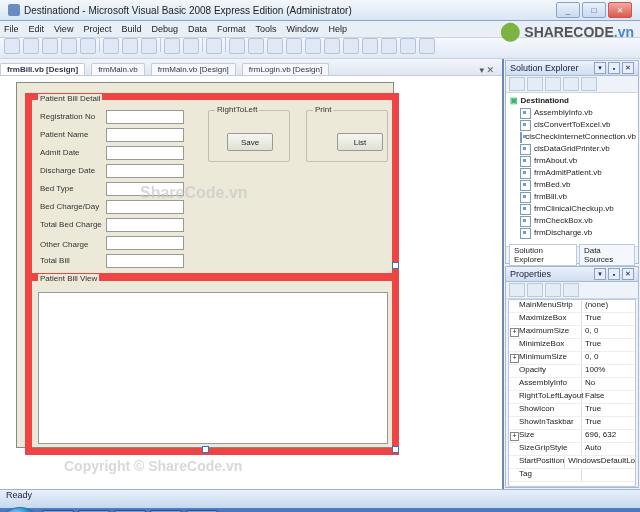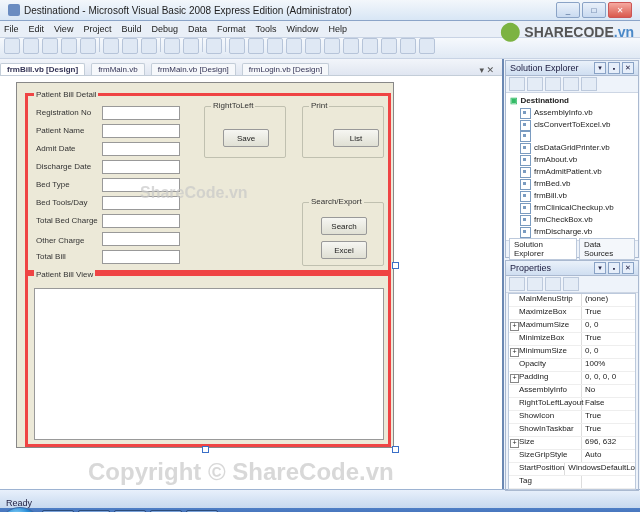--- a/index.html
+++ b/index.html
@@ -16,21 +16,21 @@
 .logo .s{color:#7cb342;font-size:18px}
 .logo .v{color:#4a89c8}
 .workspace{display:flex;height:430px}
 .mainarea{flex:1;display:flex;flex-direction:column;background:#fff;border-right:2px solid #6b88b3}
 .tabstrip{height:16px;background:linear-gradient(#f2f5fa,#e0e6f1);border-bottom:1px solid #c3cdd8;display:flex;align-items:flex-end;gap:6px}
 .tab{padding:1px 6px;background:#f6f8fb;border:1px solid #c3cdd8;border-bottom:none;border-radius:2px 2px 0 0;font-size:8px;color:#335}
 .tab.active{background:#fff;font-weight:bold}
 .tabstrip .xbtn{margin-left:auto;margin-right:4px;padding:0 4px;color:#555}
 .designer{flex:1;background:#fff;position:relative;overflow:hidden}
 .form{position:absolute;left:16px;top:6px;width:376px;height:364px;background:#ece9d8;border:1px solid #888}
-.groupbox{position:absolute;border:3px solid #ef4444;border-radius:0}
+.groupbox{position:absolute;border:7px solid #ef4444;border-radius:0}
 .gtitle{position:absolute;top:-6px;left:6px;background:#ece9d8;padding:0 2px;font-size:8px;color:#333}
 .gb1{left:8px;top:10px;width:360px;height:174px}
 .gb2{left:8px;top:190px;width:360px;height:168px}
 .lbl{position:absolute;font-size:8px;color:#333}
 .inp{position:absolute;width:76px;height:12px;background:#fff;border:1px solid #999}
 .btn{position:absolute;width:44px;height:16px;background:linear-gradient(#f6f6f2,#e0e0d4);border:1px solid #999;border-radius:2px;display:flex;align-items:center;justify-content:center;font-size:8px}
 .subbox{position:absolute;border:1px solid #c0c0b0;border-radius:2px}
 .viewarea{position:absolute;left:6px;top:12px;width:348px;height:150px;background:#fff;border:1px solid #999}
 .wm{position:absolute;color:rgba(200,200,200,0.7);font-size:16px;font-weight:bold;pointer-events:none}
 .right{width:136px;display:flex;flex-direction:column;background:#eef3fa}
@@ -48,21 +48,21 @@
 .btabs{height:16px;background:#eef3fa;border-top:1px solid #cdd6e4;display:flex;align-items:center;font-size:8px;padding:0 3px;gap:2px}
 .btab{padding:1px 4px;border:1px solid #bcc9dc;background:#f4f7fb}
 .btab.active{background:#fff}
 .props{flex:1;display:flex;flex-direction:column}
 .propsel{height:14px;background:#fff;border:1px solid #bcc9dc;margin:2px;font-size:8px;display:flex;align-items:center;padding:0 3px}
 .propgrid{flex:1;background:#fff;margin:0 2px;border:1px solid #bcc9dc;overflow:auto;font-size:8px}
 .prow{display:flex;border-bottom:1px solid #eee;height:12px}
 .prow .pn{width:62px;padding-left:10px;border-right:1px solid #ddd;position:relative}
 .prow .pv{flex:1;padding-left:3px}
 .prow .exp{position:absolute;left:1px;top:2px;width:7px;height:7px;border:1px solid #888;font-size:7px;line-height:6px;text-align:center;background:#fff}
-.status{height:18px;background:linear-gradient(#e8f0fb,#c7d9ef);border-top:1px solid #9db3d2;display:flex;align-items:flex-end;padding:0 6px;font-size:9px;color:#224}
+.status{height:18px;background:linear-gradient(#e8f0fb,#c7d9ef);border-top:1px solid #9db3d2;display:flex;align-items:flex-start;padding:0 6px;font-size:9px;color:#224}
 .taskbar{height:26px;background:linear-gradient(#4e7ec5,#2c5399);display:flex;align-items:center;position:relative}
 .startorb{width:34px;height:26px;background:radial-gradient(circle at 40% 40%,#9fe3ff 5%,#2a8dd8 50%,#0a4a85 100%);border-radius:50%;margin-left:2px;border:1px solid #3c6aa8}
 .tbitem{width:30px;height:20px;margin-left:4px;background:linear-gradient(#7ca4db,#3f6cab);border:1px solid #2b4c7d;border-radius:2px;display:flex;align-items:center;justify-content:center;color:#fff;font-size:10px;font-weight:bold}
 .tray{position:absolute;right:4px;top:0;height:26px;display:flex;align-items:center;gap:4px;color:#fff;font-size:8px}
 .handle{position:absolute;width:5px;height:5px;background:#fff;border:1px solid #3a6fc7}
 </style>
 </head>
 <body>
 
 <div class="titlebar">
@@ -135,53 +135,48 @@
           <div class="lbl" style="left:8px;top:12px">Registration No</div>
           <div class="inp" style="left:74px;top:10px"></div>
           <div class="lbl" style="left:8px;top:30px">Patient Name</div>
           <div class="inp" style="left:74px;top:28px"></div>
           <div class="lbl" style="left:8px;top:48px">Admit Date</div>
           <div class="inp" style="left:74px;top:46px"></div>
           <div class="lbl" style="left:8px;top:66px">Discharge Date</div>
           <div class="inp" style="left:74px;top:64px"></div>
           <div class="lbl" style="left:8px;top:84px">Bed Type</div>
           <div class="inp" style="left:74px;top:82px"></div>
-          <div class="lbl" style="left:8px;top:102px">Bed Tools/Day</div>
+          <div class="lbl" style="left:8px;top:102px">Bed Charge/Day</div>
           <div class="inp" style="left:74px;top:100px"></div>
           <div class="lbl" style="left:8px;top:120px">Total Bed Charge</div>
           <div class="inp" style="left:74px;top:118px"></div>
           <div class="lbl" style="left:8px;top:140px">Other Charge</div>
           <div class="inp" style="left:74px;top:136px"></div>
           <div class="lbl" style="left:8px;top:156px">Total Bill</div>
           <div class="inp" style="left:74px;top:154px"></div>
 
           <div class="subbox" style="left:176px;top:10px;width:80px;height:50px">
             <div class="gtitle">RightToLeft</div>
             <div class="btn" style="left:18px;top:22px">Save</div>
           </div>
           <div class="subbox" style="left:274px;top:10px;width:80px;height:50px">
             <div class="gtitle">Print</div>
             <div class="btn" style="left:30px;top:22px">List</div>
           </div>
-          <div class="subbox" style="left:274px;top:106px;width:80px;height:62px">
-            <div class="gtitle">Search/Export</div>
-            <div class="btn" style="left:18px;top:14px">Search</div>
-            <div class="btn" style="left:18px;top:38px">Excel</div>
-          </div>
         </div>
         <div class="groupbox gb2">
           <div class="gtitle">Patient Bill View</div>
           <div class="viewarea"></div>
         </div>
       </div>
       <div class="handle" style="left:202px;top:370px"></div>
       <div class="handle" style="left:392px;top:186px"></div>
       <div class="handle" style="left:392px;top:370px"></div>
       <div class="wm" style="left:140px;top:108px">ShareCode.vn</div>
-      <div class="wm" style="left:88px;top:382px;font-size:24px">Copyright © ShareCode.vn</div>
+      <div class="wm" style="left:64px;top:382px;font-size:14px">Copyright © ShareCode.vn</div>
     </div>
   </div>
 
   <div class="right">
     <div class="panel" style="height:202px">
       <div class="panel-title">
           <span>Solution Explorer</span>
         <div class="pbtns">
             <div class="pbtn">▾</div>
             <div class="pbtn">▪</div>
@@ -200,20 +195,21 @@
           <div class="item">
             <span class="fileicon"></span>
             <span>AssemblyInfo.vb</span>
           </div>
           <div class="item">
             <span class="fileicon"></span>
             <span>clsConvertToExcel.vb</span>
           </div>
           <div class="item">
             <span class="fileicon"></span>
+            <span>clsCheckInternetConnection.vb</span>
           </div>
           <div class="item">
             <span class="fileicon"></span>
             <span>clsDataGridPrinter.vb</span>
           </div>
           <div class="item">
             <span class="fileicon"></span>
             <span>frmAbout.vb</span>
           </div>
           <div class="item">
@@ -279,24 +275,20 @@
             <div class="pn">MinimizeBox</div>
             <div class="pv">True</div>
           </div>
           <div class="prow">
             <div class="pn">MinimumSize<div class="exp">+</div></div>
             <div class="pv">0, 0</div>
           </div>
           <div class="prow">
             <div class="pn">Opacity</div>
             <div class="pv">100%</div>
-          </div>
-          <div class="prow">
-            <div class="pn">Padding<div class="exp">+</div></div>
-            <div class="pv">0, 0, 0, 0</div>
           </div>
           <div class="prow">
             <div class="pn">AssemblyInfo</div>
             <div class="pv">No</div>
           </div>
           <div class="prow">
             <div class="pn">RightToLeftLayout</div>
             <div class="pv">False</div>
           </div>
           <div class="prow">

